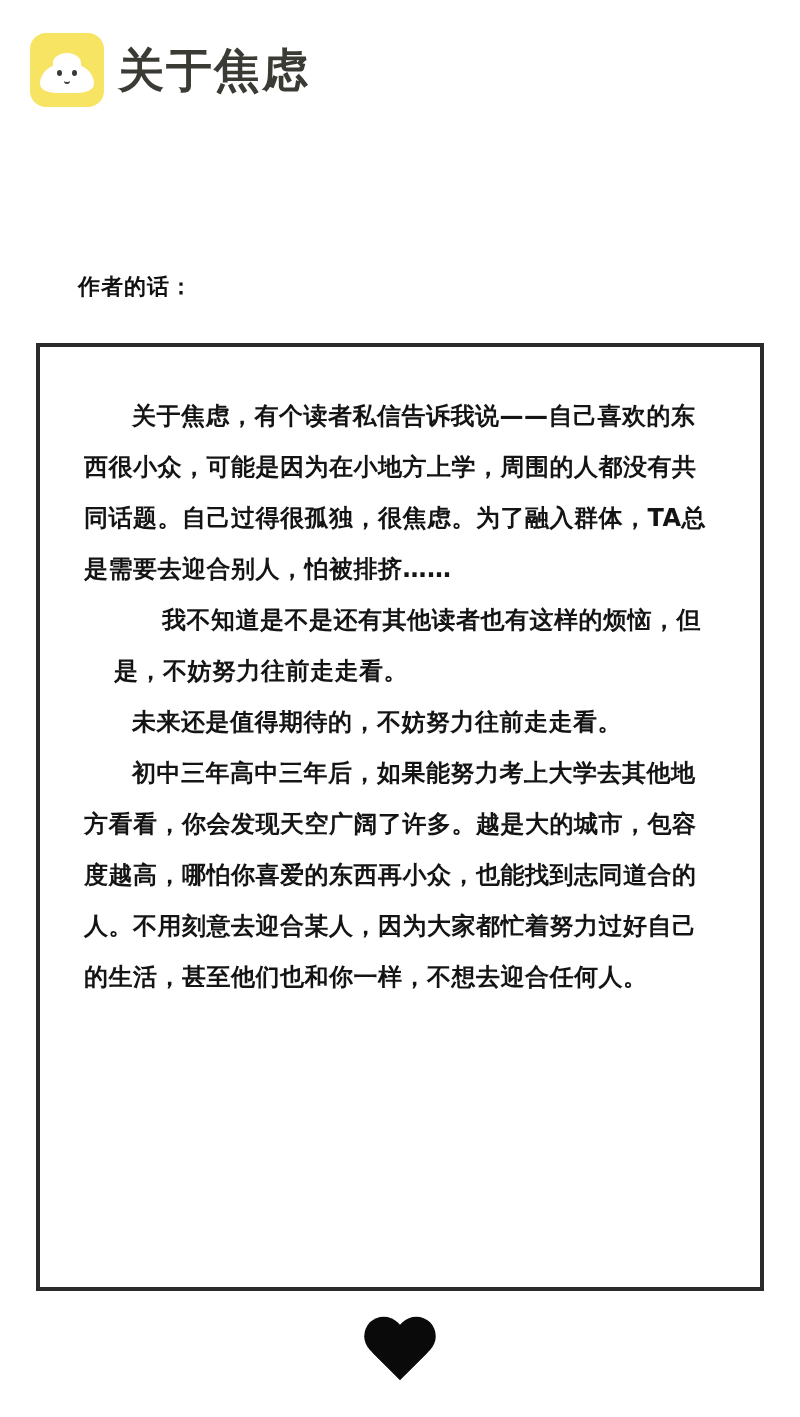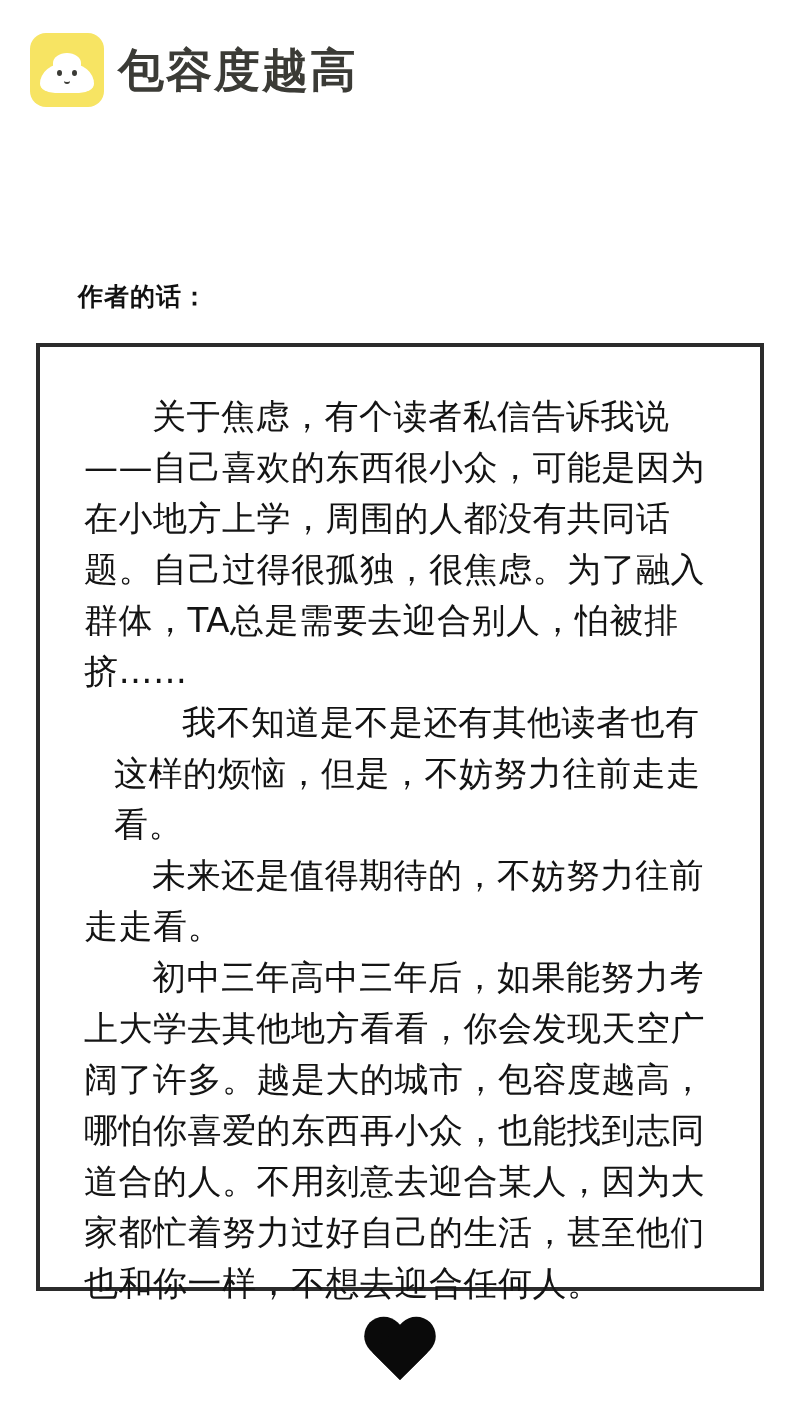--- a/index.html
+++ b/index.html
@@ -87,45 +87,44 @@
     color: #3b3b36;
     line-height: 1;
     white-space: nowrap;
   }
 
   
   .note-heading {
     position: absolute;
     left: 78px;
     top: 272px;
-    font-size: 25px;
+    font-size: 22px;
     font-weight: 700;
     letter-spacing: 1px;
     color: #111111;
-    margin-top: 8px;
   }
 
   
   .note-box {
     position: absolute;
     left: 36px;
     top: 343px;
     width: 728px;
     height: 948px;
     border: 4px solid #2b2b2b;
     box-sizing: border-box;
     background: #ffffff;
   }
   .note-body {
     padding: 44px 44px 0 44px;
-    font-size: 34px;
+    font-size: 24px;
     line-height: 51px;
     letter-spacing: 0.5px;
     color: #141414;
-    font-weight: 400;
+    font-weight: 700;
   }
   .note-body p {
     margin: 0;
   }
   .indent {
     text-indent: 2em;
   }
   .hang {
     padding-left: 30px;
     text-indent: 2em;
@@ -171,21 +170,21 @@
 <div class="brand">
   <div class="brand-mark">
     <div class="bun">
       <div class="bun-body"></div>
       <div class="bun-top"></div>
       <div class="bun-eye left"></div>
       <div class="bun-eye right"></div>
       <div class="bun-mouth"></div>
     </div>
   </div>
-  <div class="brand-name">包容度越高</div>
+  <div class="brand-name">关于焦虑</div>
 </div>
 
 <div class="note-heading">作者的话：</div>
 
 <div class="note-box">
   <div class="note-body">
     <p class="indent">关于焦虑，有个读者私信告诉我说——自己喜欢的东西很小众，可能是因为在小地方上学，周围的人都没有共同话题。自己过得很孤独，很焦虑。为了融入群体，TA总是需要去迎合别人，怕被排挤……</p>
     <p class="hang">我不知道是不是还有其他读者也有这样的烦恼，但是，不妨努力往前走走看。</p>
     <p class="indent">未来还是值得期待的，不妨努力往前走走看。</p>
     <p class="indent">初中三年高中三年后，如果能努力考上大学去其他地方看看，你会发现天空广阔了许多。越是大的城市，包容度越高，哪怕你喜爱的东西再小众，也能找到志同道合的人。不用刻意去迎合某人，因为大家都忙着努力过好自己的生活，甚至他们也和你一样，不想去迎合任何人。</p>

